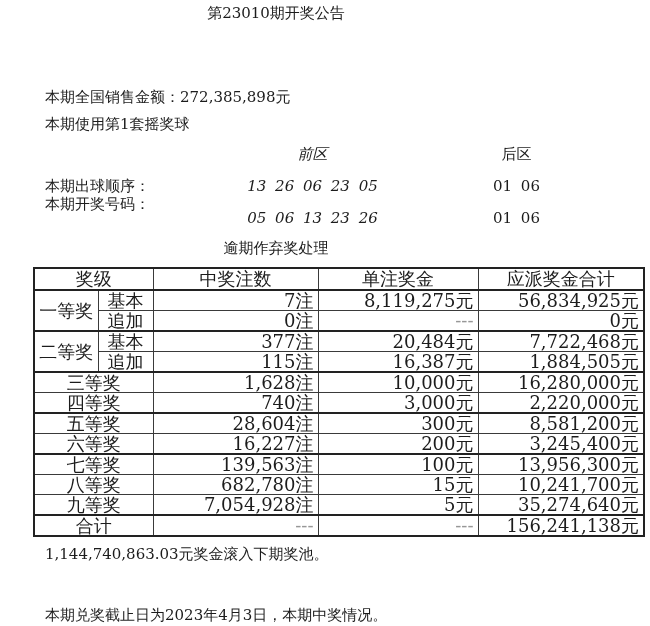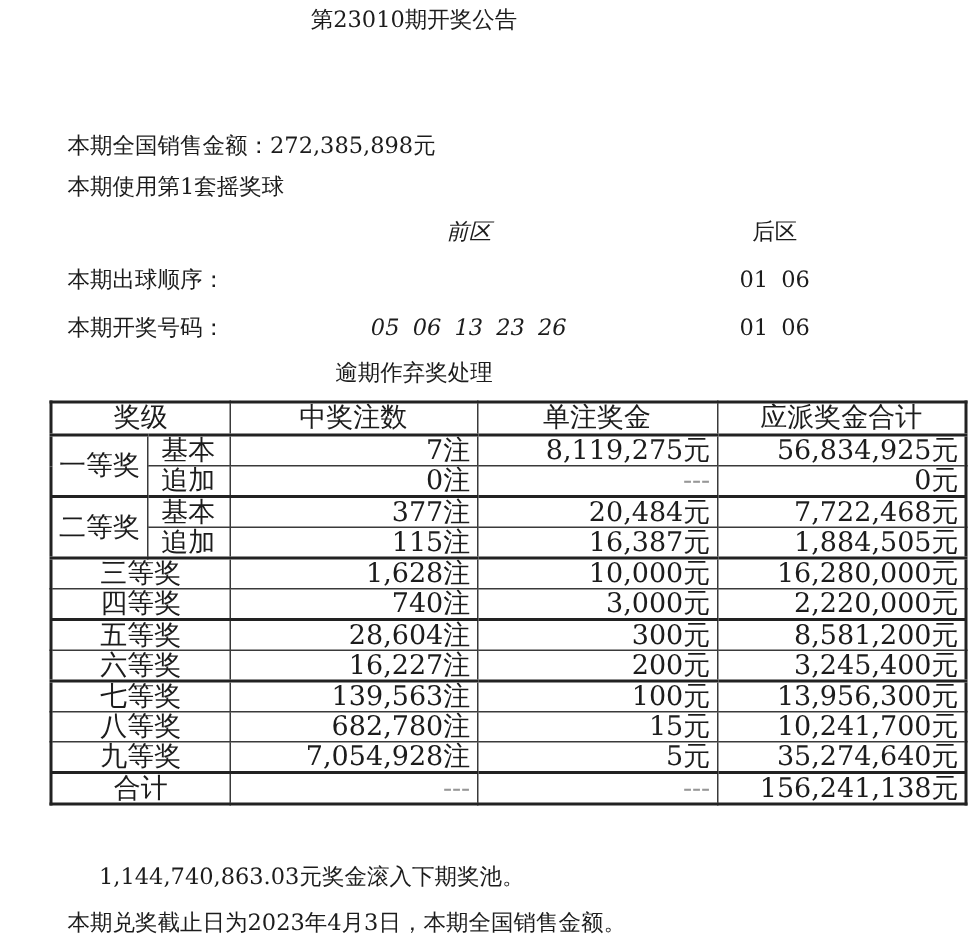--- a/index.html
+++ b/index.html
@@ -37,23 +37,24 @@
 
   <div class="abs center-line" style="top:4px;">第23010期开奖公告</div>
 
   <div class="abs label" style="top:88px;">本期全国销售金额：272,385,898元</div>
   <div class="abs label" style="top:115px;">本期使用第1套摇奖球</div>
 
   <div class="abs front-box" style="top:145px;">前区</div>
   <div class="abs back-box" style="top:145px;">后区</div>
 
   <div class="abs label" style="top:177px;">本期出球顺序：</div>
+  <div class="abs front-box balls" style="top:177px;">13 26 06 23 05</div>
   <div class="abs back-box balls" style="top:177px;">01 06</div>
 
-  <div class="abs label" style="top:209px;">本期开奖号码：</div>
+  <div class="abs label" style="top:195px;">本期开奖号码：</div>
   <div class="abs front-box balls" style="top:209px;">05 06 13 23 26</div>
   <div class="abs back-box balls" style="top:209px;">01 06</div>
 
   <div class="abs center-line" style="top:239px;">逾期作弃奖处理</div>
 
   <table class="prize">
     <colgroup>
       <col style="width:64px">
         <col style="width:55px">
         <col style="width:165px">
@@ -137,16 +138,16 @@
       </tr>
       <tr class="t2">
         <td colspan="2" class="ctr">合计</td>
         <td class="num dash">---</td>
         <td class="num dash">---</td>
         <td class="num">156,241,138元</td>
       </tr>
     </tbody>
   </table>
 
-  <div class="abs label" style="top:575px;margin-left:21px;">1,144,740,863.03元奖金滚入下期奖池。</div>
-  <div class="abs label" style="top:606px;">本期兑奖截止日为2023年4月3日，本期全国销售金额。</div>
+  <div class="abs label" style="top:545px;">1,144,740,863.03元奖金滚入下期奖池。</div>
+  <div class="abs label" style="top:606px;">本期兑奖截止日为2023年4月3日，本期中奖情况。</div>
 
 </div>
 
 </body></html>

